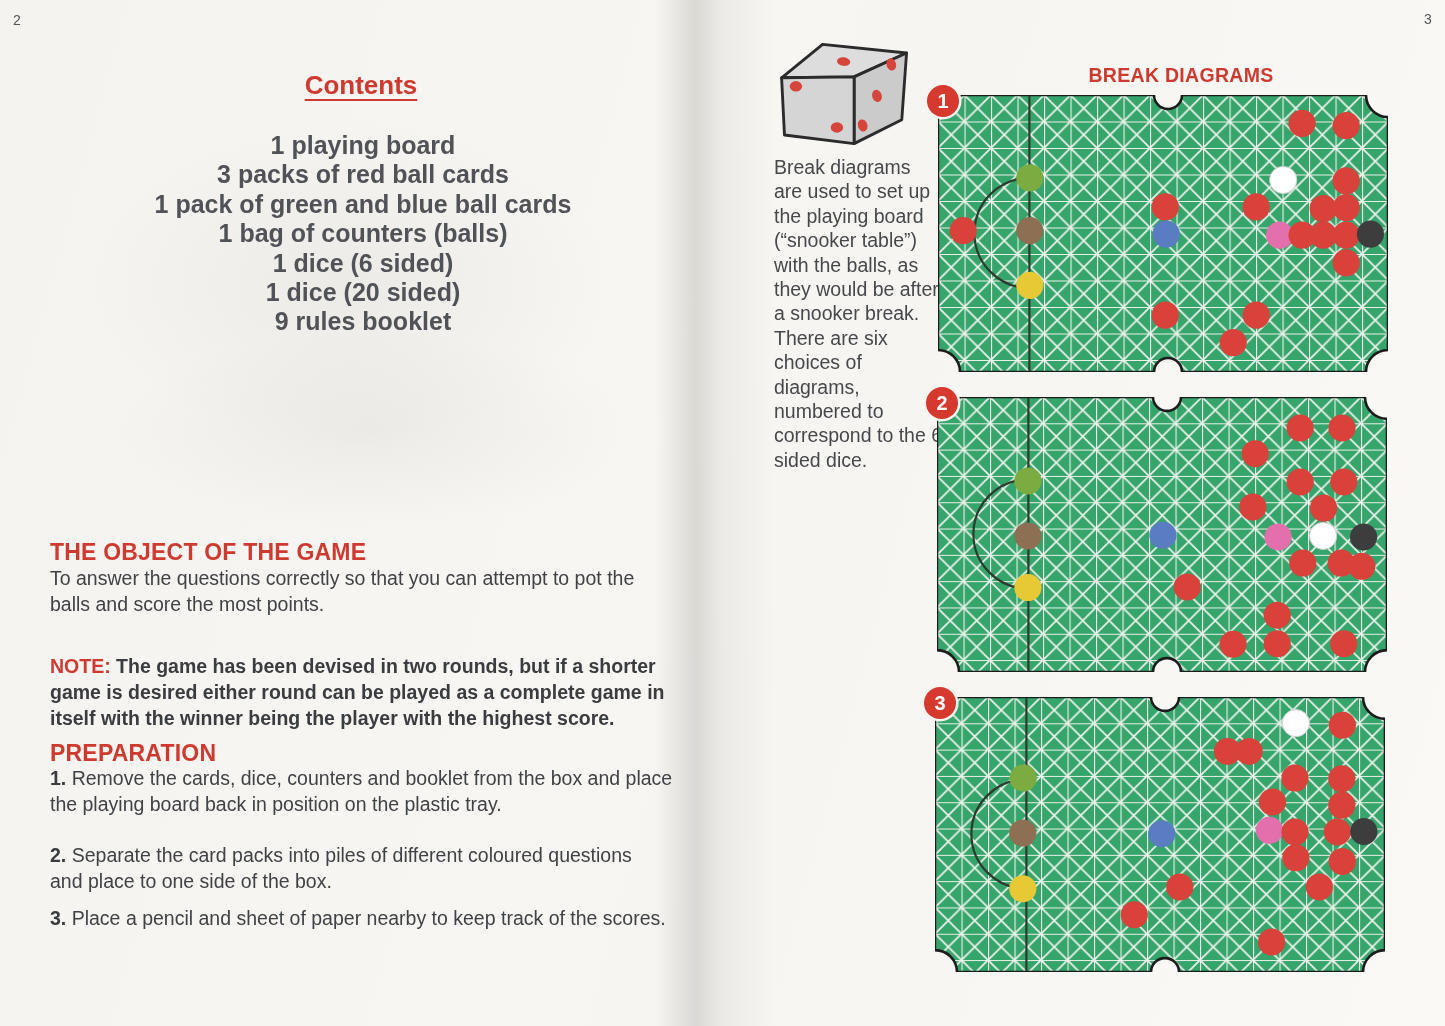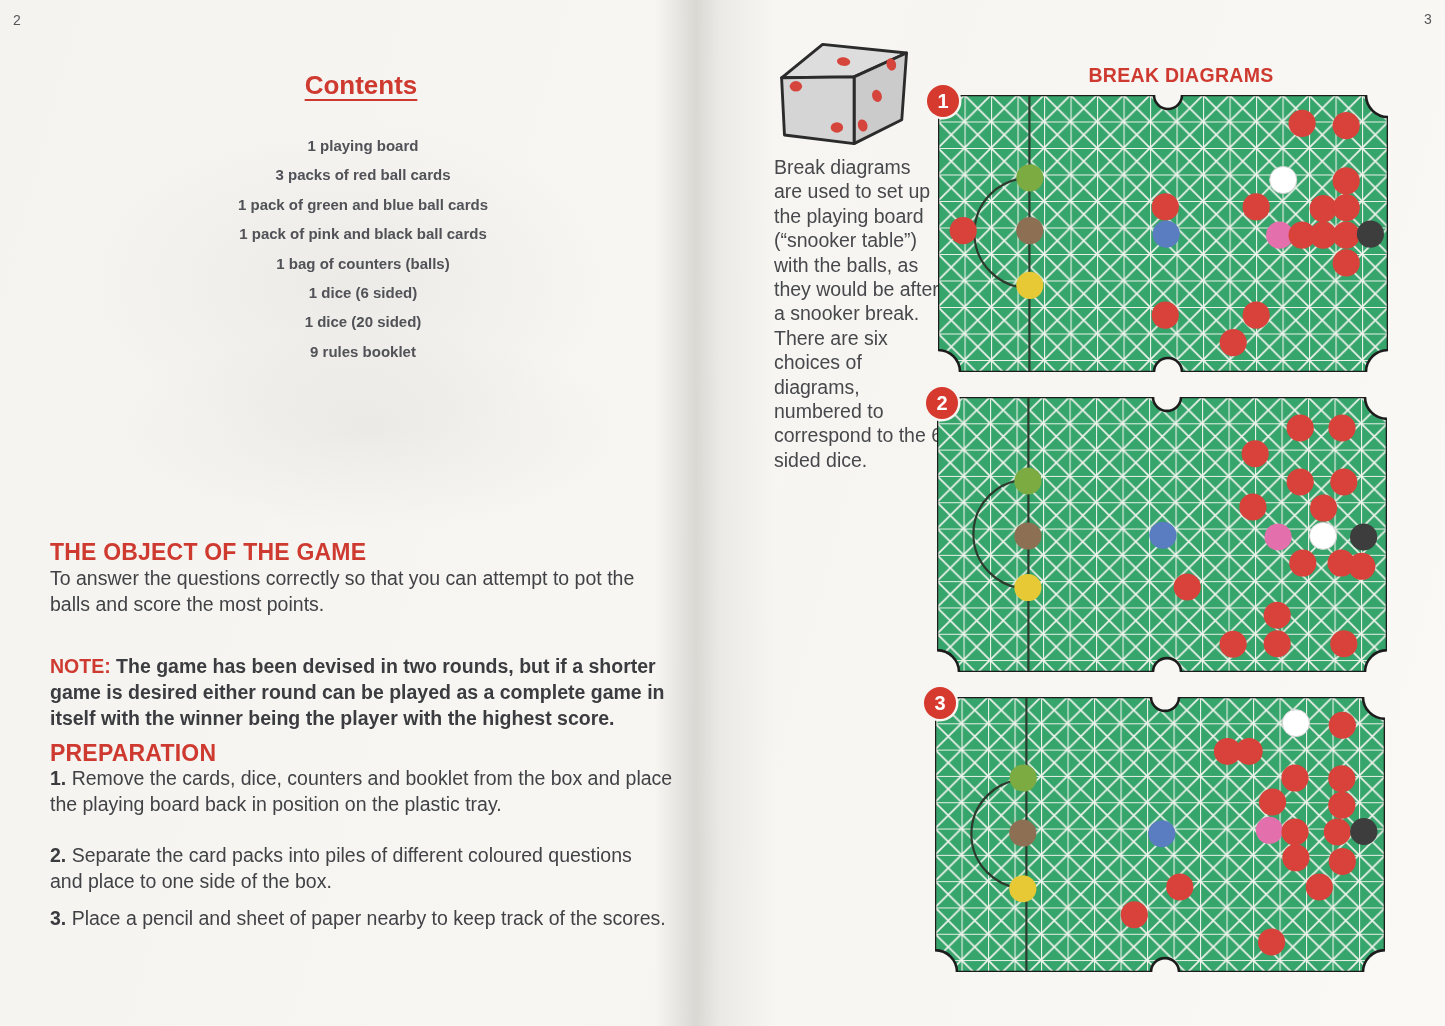--- a/index.html
+++ b/index.html
@@ -14,21 +14,21 @@
   .ghost.g2{left:110px;top:330px;width:520px;height:200px;background:radial-gradient(ellipse at center,rgba(185,183,180,0.16),rgba(185,183,180,0) 70%);}
   .pagenum{position:absolute;font-size:14px;color:#55565a;}
   .pn-left{left:13px;top:12px;}
   .pn-right{left:1424px;top:11px;}
 
   
   .contents-title{position:absolute;left:0;top:70px;width:722px;text-align:center;margin:0;
       font-size:26px;font-weight:bold;color:#cf3a30;}
   .contents-title span{text-decoration:underline;text-decoration-thickness:2px;text-underline-offset:5px;}
   .contents-list{position:absolute;left:0;top:131px;width:726px;text-align:center;
-      font-size:15px;font-weight:bold;color:#515257;line-height:29.4px;}
+      font-size:25px;font-weight:bold;color:#515257;line-height:29.4px;}
   .red-heading{position:absolute;margin:0;font-size:23px;font-weight:bold;color:#cf3a30;letter-spacing:0.2px;}
   .h-object{left:50px;top:539px;}
   .h-prep{left:50px;top:740px;}
   .body-text{position:absolute;margin:0;font-size:19.5px;line-height:26px;color:#414246;}
   .p-object{left:50px;top:565px;width:600px;}
   .p-note{left:50px;top:633px;width:622px;font-weight:bold;color:#3b3c40;margin-top:20px;}
   .p-note .red{color:#cf3a30;}
   .step{position:absolute;margin:0;font-size:19.5px;line-height:26px;color:#414246;}
   .step b{color:#3b3c40;}
   .step1{left:50px;top:765px;width:640px;}
@@ -69,21 +69,20 @@
   <div class="ghost g2"></div>
   <div class="gutter"></div>
 
   <div class="pagenum pn-left">2</div>
 
   <h1 class="contents-title"><span>Contents</span></h1>
   <div class="contents-list" id="contents-list">
       <div>1 playing board</div>
       <div>3 packs of red ball cards</div>
       <div>1 pack of green and blue ball cards</div>
-      <div>1 pack of pink and black ball cards</div>
       <div>1 bag of counters (balls)</div>
       <div>1 dice (6 sided)</div>
       <div>1 dice (20 sided)</div>
       <div>9 rules booklet</div>
     </div>
 
   <h2 class="red-heading h-object">THE OBJECT OF THE GAME</h2>
   <p class="body-text p-object">To answer the questions correctly so that you can attempt to pot the balls and score the most points.</p>
 
   <p class="body-text p-note"><span class="red">NOTE:</span> <span>The game has been devised in two rounds, but if a shorter game is desired either round can be played as a complete game in itself with the winner being the player with the highest score.</span></p>

